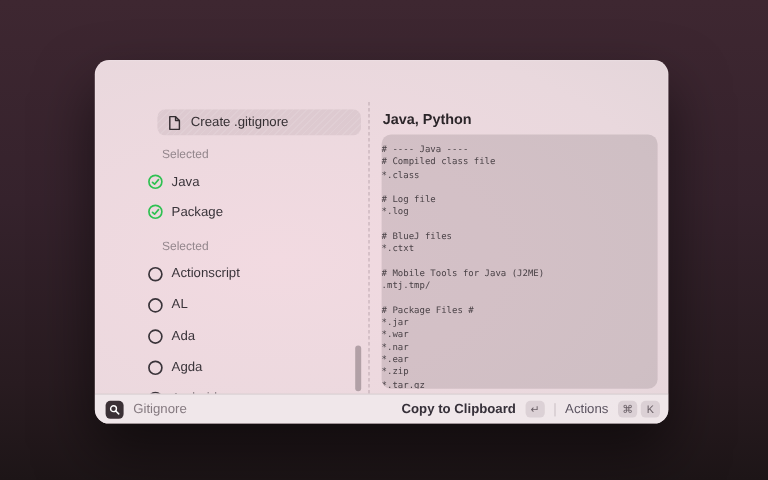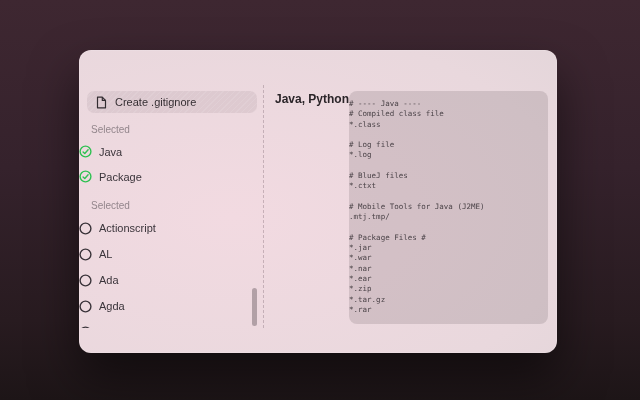--- a/index.html
+++ b/index.html
@@ -29,41 +29,41 @@
     display:flex; align-items:center; justify-content:center; margin-right:10px; cursor:pointer;
   }
   .search-input {
     flex:1; border:none; background:transparent; outline:none;
     font-size:13px; color:#3a3238; font-family:inherit;
   }
   .search-input::placeholder { color:#a6989f; }
 
   .body { position:absolute; top:35px; bottom:25px; left:0; right:0; display:flex; }
 
-  .sidebar { width:184px; position:relative; overflow:hidden; flex:none; }
+  .sidebar { width:184px; position:relative; overflow:hidden; flex:none;margin-left:44px; }
   .create-item {
     margin:6px 6px 0 8px; height:22px; border-radius:7px;
     background: rgba(73,55,66,0.09);
     background-image: repeating-linear-gradient(135deg, rgba(255,255,255,0.10) 0 1px, transparent 1px 4px);
     display:flex; align-items:center; gap:8px; padding:0 9px; cursor:pointer;
   }
   .create-label { font-size:11px; color:#352f33; }
   .section-header { margin:11px 0 3px 12px; font-size:10px; line-height:12px; color:#93868c; }
   .srow { height:25px; display:flex; align-items:center; gap:7px; padding-left:0; cursor:pointer; }
   .arow { height:26px; }
   .row-label { font-size:11px; color:#3a343a; }
   .circle-icon { width:13px; height:13px; flex:none; display:flex; }
   .scroll-thumb {
     position:absolute; right:6px; top:203px; width:5px; height:38px;
     border-radius:3px; background:rgba(40,30,36,0.30);
   }
 
   .vdivider { width:0; border-left:1px dashed rgba(90,70,80,0.28); flex:none; }
 
-  .main { flex:1; display:flex; flex-direction:row; padding:6px 9px 4px 10px; min-width:0; }
+  .main { flex:1; display:flex; flex-direction:column; padding:6px 9px 4px 10px; min-width:0; }
   .main-title { font-size:12px; line-height:14px; font-weight:bold; color:#2b2529; margin:1px 0 6px 1px; }
   .code-block {
     flex:1; background:rgba(73,62,69,0.16); border-radius:8px; overflow:hidden;
     padding:8px 0; font-family:"DejaVu Sans Mono", monospace;
     font-size:7.5px; line-height:10.3px; color:#4a4247; white-space:pre;
   }
 
   .footer {
     position:absolute; left:0; right:0; bottom:0; height:25px;
     background:rgba(241,234,237,0.78); border-top:1px solid rgba(80,60,70,0.13);
@@ -193,15 +193,36 @@
 *.jar
 *.war
 *.nar
 *.ear
 *.zip
 *.tar.gz
 *.rar</pre>
       </div>
     </div>
 
+    <div class="footer">
+      <div class="footer-left">
+        <span class="app-icon">
+          <svg width="9" height="9" viewBox="0 0 10 10">
+              <circle cx="4" cy="4" r="2.7" fill="none" stroke="#ffffff" stroke-width="1.3"></circle>
+              <path d="M6.1 6.1 L8.8 8.8" stroke="#ffffff" stroke-width="1.4" stroke-linecap="round"></path>
+            </svg>
+        </span>
+        <span class="app-name">Gitignore</span>
+      </div>
+      <div class="footer-right">
+        <span class="primary-label">Copy to Clipboard</span>
+        <span class="key">↵</span>
+        <span class="fsep"></span>
+        <span class="actions-label">Actions</span>
+        <span class="key-group">
+          <span class="key">⌘</span>
+          <span class="key">K</span>
+        </span>
+      </div>
+    </div>
 
   </div>
 </div>
 
 </body></html>

